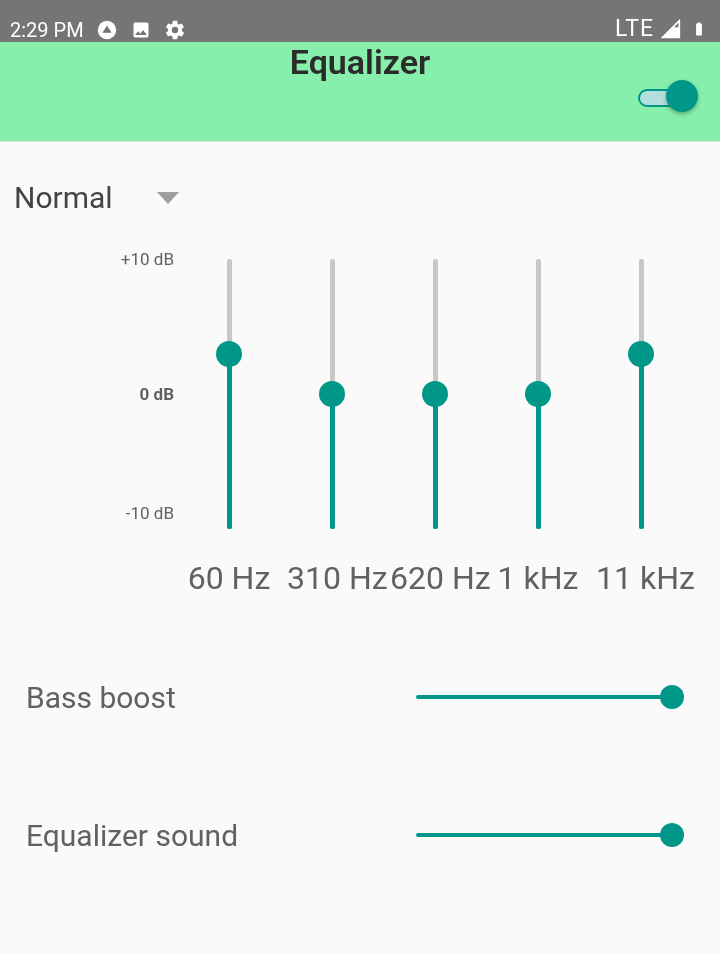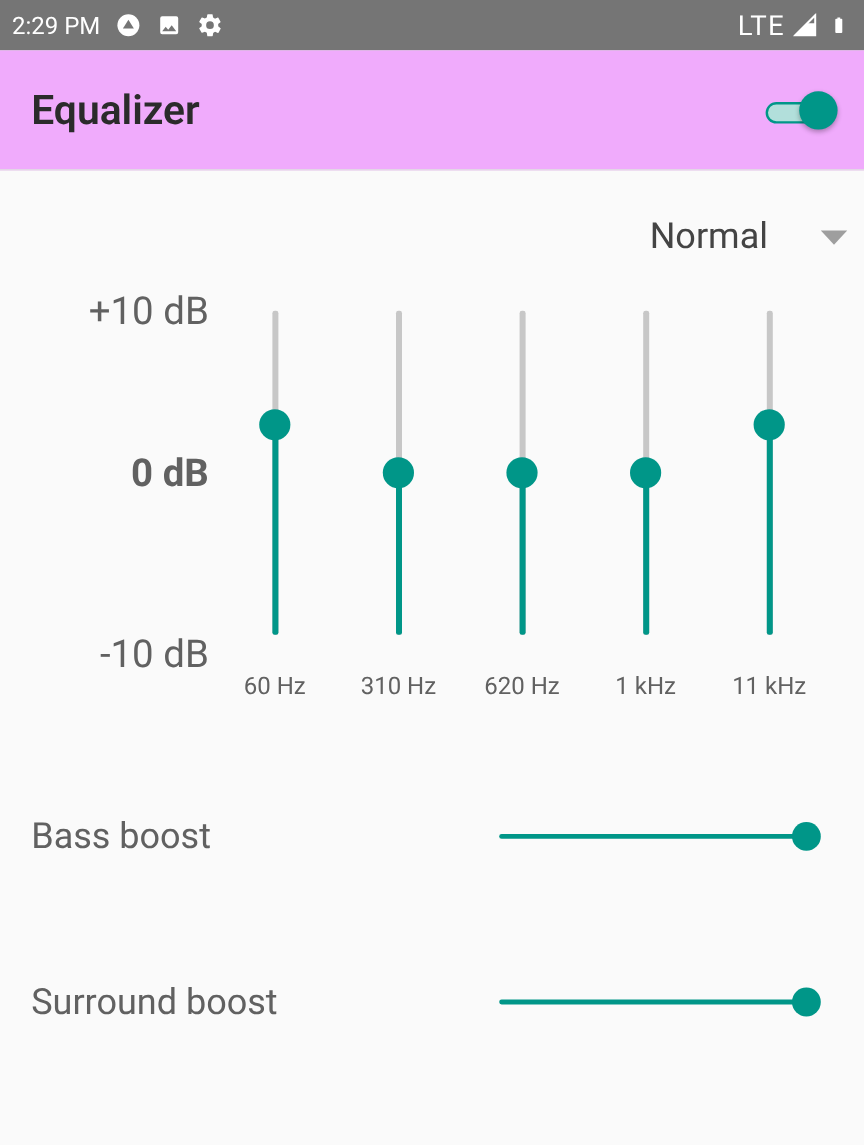--- a/index.html
+++ b/index.html
@@ -9,34 +9,35 @@
     font-family: Roboto, -apple-system, BlinkMacSystemFont, "Segoe UI", Arial, sans-serif;
     background: #fafafa;
     overflow: hidden;
     position: relative;
   }
   .status-bar {
     height: 42px;
     background: #757575;
     color: #fff;
     display: flex;
-    align-items: center;
+    align-items: flex-end;
     padding: 0 10px;
     font-size: 20px;
   }
   .status-left { display: flex; align-items: center; gap: 12px; }
   .status-right { margin-left: auto; display: flex; align-items: center; gap: 6px; }
   .status-icon { width: 22px; height: 22px; display: inline-flex; align-items: center; justify-content: center; }
   .app-bar {
     height: 100px;
-    background: #f0abfc;
+    background: #86efac;
     border-bottom: 1px solid #e0e0e0;
     display: flex;
     align-items: center;
     padding: 0 26px;
+    flex-direction: column;
   }
   .app-title {
     font-size: 34px;
     font-weight: 600;
     color: #2b2b2b;
   }
   .toggle {
     margin-left: auto;
     width: 56px;
     height: 28px;
@@ -57,21 +58,20 @@
     border-radius: 50%;
     background: #009688;
     box-shadow: 0 2px 4px rgba(0,0,0,0.3);
   }
   .content { padding: 0 14px; }
   .preset-row {
     display: flex;
     align-items: center;
     padding: 38px 0 24px 0;
     gap: 44px;
-    justify-content: flex-end;
   }
   .preset-label {
     font-size: 30px;
     color: #444;
   }
   .dropdown-icon {
     width: 0; height: 0;
     border-left: 11px solid transparent;
     border-right: 11px solid transparent;
     border-top: 12px solid #9e9e9e;
@@ -83,21 +83,21 @@
   }
   .yticks {
     position: absolute;
     left: 0; top: 0;
     height: 270px;
     width: 170px;
   }
   .ytick {
     position: absolute;
     right: 10px;
-    font-size: 32px;
+    font-size: 17px;
     color: #616161;
     transform: translateY(-50%);
   }
   .bands {
     position: absolute;
     left: 170px;
     right: 20px;
     top: 0;
     height: 270px;
     display: flex;
@@ -137,21 +137,21 @@
     position: absolute;
     left: 170px;
     right: 20px;
     top: 300px;
     display: flex;
     justify-content: space-between;
   }
   .xtick {
     width: 90px;
     text-align: center;
-    font-size: 20px;
+    font-size: 32px;
     color: #616161;
     white-space: nowrap;
   }
   .hslider-section {
     margin-top: 48px;
     padding: 0 12px;
   }
   .hslider-row {
     display: flex;
     align-items: center;
@@ -238,21 +238,21 @@
 
   <div class="preset-row">
     <span class="preset-label">Normal</span>
     <span class="dropdown-icon"></span>
   </div>
 
   <div class="eq-chart">
     <div class="yticks" id="yticks">
         <div class="ytick" style="top: 0px;">+10 dB</div>
         <div class="ytick" style="top: 135px; font-weight: bold;">0 dB</div>
-        <div class="ytick" style="top: 286px;">-10 dB</div>
+        <div class="ytick" style="top: 254px;">-10 dB</div>
       </div>
     <div class="bands" id="bands">
         <div class="band">
           <div class="band-track"></div>
           <div class="band-fill" style="height: 175.5px;"></div>
           <div class="band-thumb" style="top: 94.5px;"></div>
         </div>
         <div class="band">
           <div class="band-track"></div>
           <div class="band-fill" style="height: 135px;"></div>
@@ -285,20 +285,20 @@
 
   <div class="hslider-section">
     <div class="hslider-row">
       <div class="hslider-label">Bass boost</div>
       <div class="hslider">
         <div class="hslider-track"></div>
         <div class="hslider-thumb" id="bass-thumb"></div>
       </div>
     </div>
     <div class="hslider-row">
-      <div class="hslider-label">Surround boost</div>
+      <div class="hslider-label">Equalizer sound</div>
       <div class="hslider">
         <div class="hslider-track"></div>
         <div class="hslider-thumb" id="surround-thumb"></div>
       </div>
     </div>
   </div>
 </div>
 
 </body></html>

